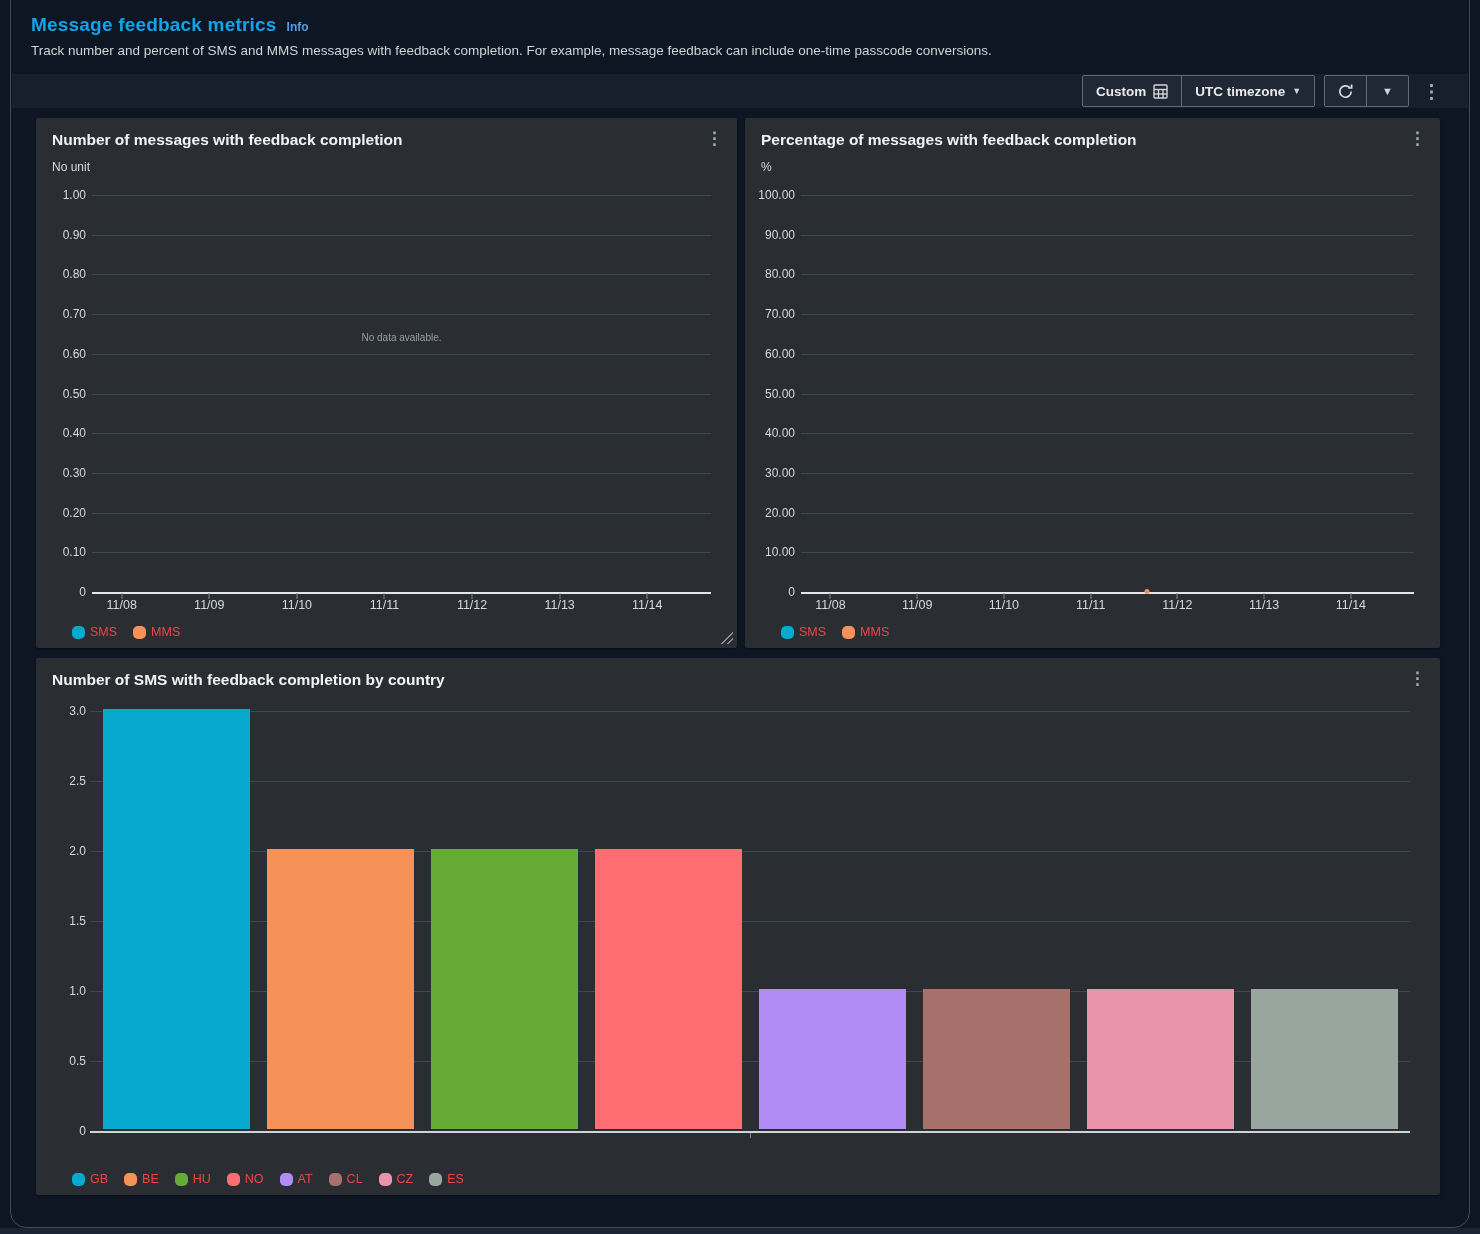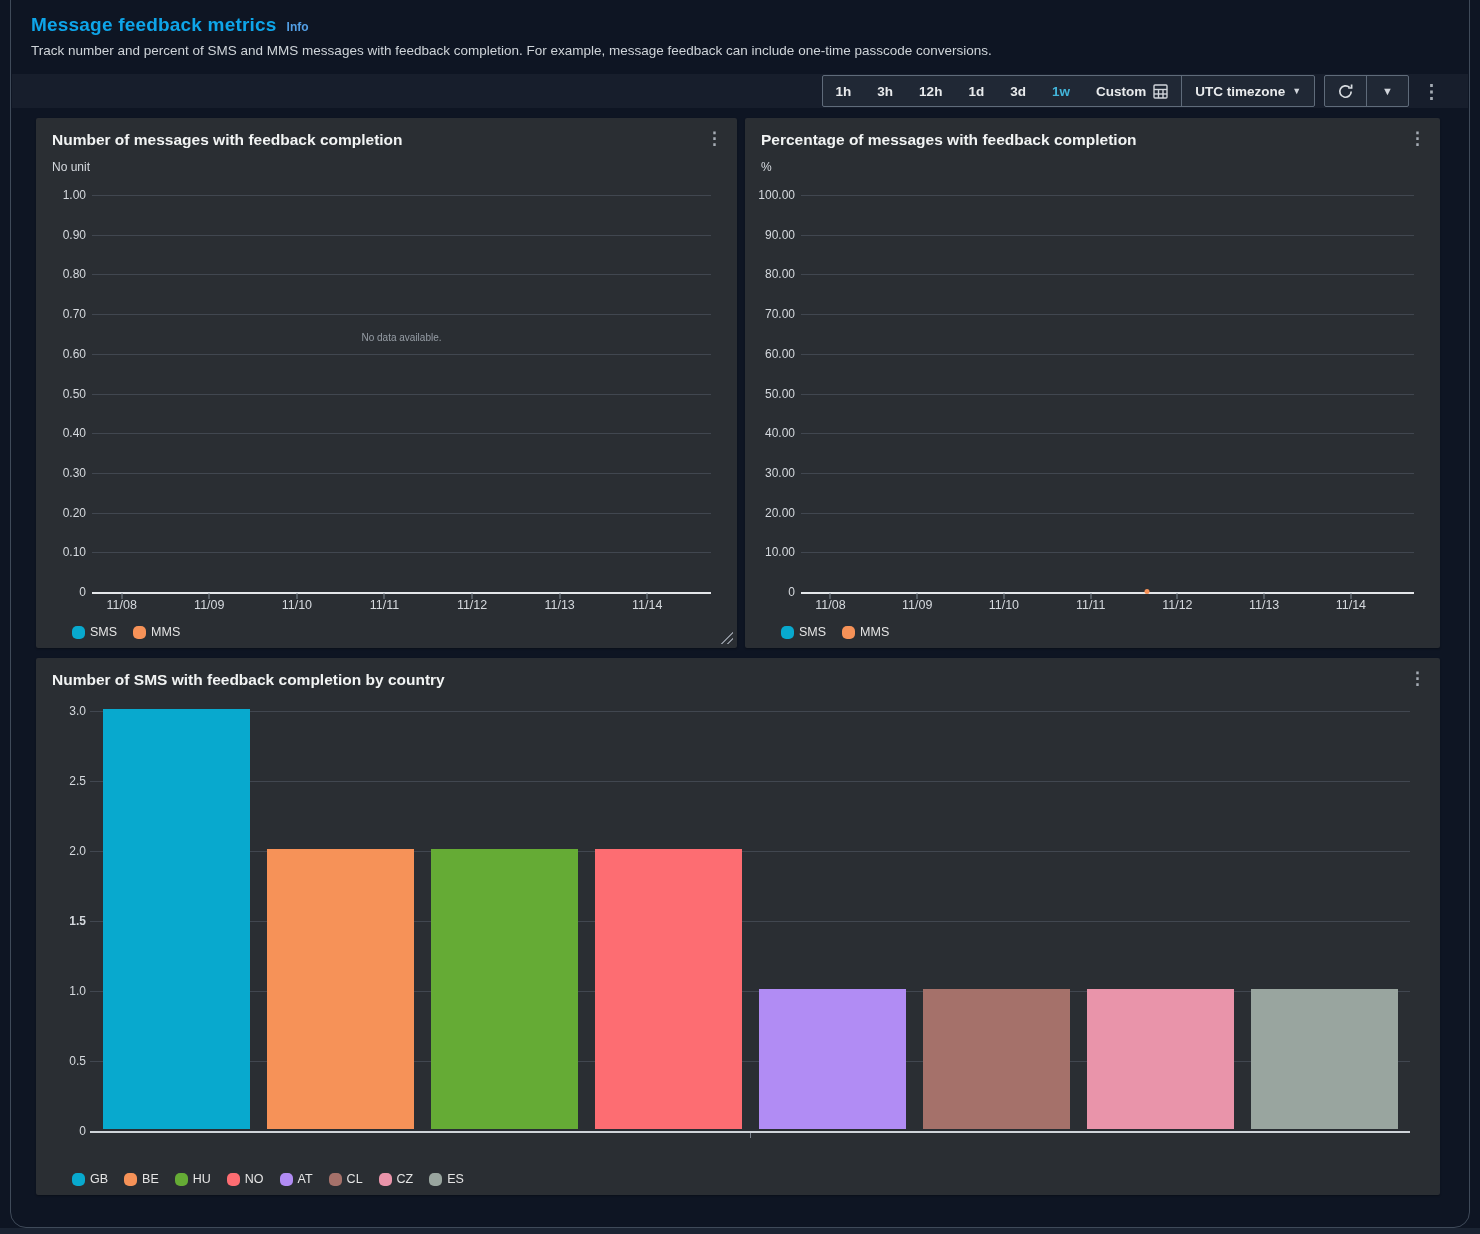--- a/index.html
+++ b/index.html
@@ -32,21 +32,21 @@
 
   .y-axis{position:absolute;left:6px;width:44px;}
   .y-label{position:absolute;right:0;transform:translateY(-50%);font-size:12px;color:#d5d9de;white-space:nowrap;}
   .plot{position:absolute;}
   .gridline{position:absolute;left:0;right:0;height:1px;background:#414750;}
   .gridline.baseline{height:2px;background:#e4e7ea;}
   .x-tick{position:absolute;bottom:-7px;width:1px;height:6px;background:#7d8590;transform:translateX(-50%);}
   .x-axis{position:absolute;height:16px;}
   .x-label{position:absolute;transform:translateX(-50%);font-size:12.5px;color:#d5d9de;white-space:nowrap;}
   .legend{position:absolute;left:36px;bottom:9px;display:flex;align-items:center;gap:16px;}
-  .legend-item{display:flex;align-items:center;gap:5px;font-size:12.5px;color:#e5e5e5;cursor:pointer;}
+  .legend-item{display:flex;align-items:center;gap:5px;font-size:12.5px;color:#ef4444;cursor:pointer;}
   .legend-dot{width:13px;height:13px;border-radius:5px;flex:none;}
 
   .line-plot{top:77px;bottom:56px;left:56px;right:26px;}
   .line-xaxis{left:56px;right:26px;bottom:34px;}
 
   .no-data{position:absolute;left:0;right:0;top:34%;text-align:center;font-size:10px;color:#969da5;line-height:1.55;}
   .marker-dot{position:absolute;width:5px;height:5px;border-radius:50%;bottom:-2px;transform:translateX(-50%);}
 
   .resize-handle{position:absolute;right:4px;bottom:4px;width:13px;height:13px;cursor:nwse-resize;
     background:repeating-linear-gradient(135deg,#8a9099 0 1.5px,transparent 1.5px 4.6px);
@@ -65,28 +65,20 @@
   <div class="hdr">
     <div class="hdr-row">
       <span class="hdr-title">Message feedback metrics</span>
       <a class="hdr-info">Info</a>
     </div>
     <div class="hdr-desc">Track number and percent of SMS and MMS messages with feedback completion. For example, message feedback can include one-time passcode conversions.</div>
   </div>
 
   <div class="toolbar">
     <div class="tb-box">
-      <span id="range-buttons" style="display:flex;align-items:stretch;">
-          <button class="tb-btn">1h</button>
-          <button class="tb-btn">3h</button>
-          <button class="tb-btn">12h</button>
-          <button class="tb-btn">1d</button>
-          <button class="tb-btn">3d</button>
-          <button class="tb-btn active">1w</button>
-        </span>
       <button class="tb-btn">
         <span>Custom</span>
         <span class="cal-icon">
           <svg width="15" height="15" viewBox="0 0 15 15">
               <g stroke="#d1d5db" stroke-width="1.4" fill="none">
                 <rect x="1" y="1" width="13" height="13" rx="1"></rect>
                 <line x1="1" y1="5.5" x2="14" y2="5.5"></line>
                 <line x1="1" y1="10" x2="14" y2="10"></line>
                 <line x1="5.5" y1="5.5" x2="5.5" y2="14"></line>
                 <line x1="10" y1="5.5" x2="10" y2="14"></line>
@@ -243,21 +235,21 @@
   </div>
 
   <div class="panel" style="left:36px;top:658px;width:1404px;height:537px;">
     <div class="panel-title">Number of SMS with feedback completion by country</div>
     <button class="panel-kebab">⋮</button>
     <div>
       <div class="y-axis" style="top:53px;bottom:64px;">
           <div class="y-label" style="top: 0%;">3.0</div>
           <div class="y-label" style="top: 16.6667%;">2.5</div>
           <div class="y-label" style="top: 33.3333%;">2.0</div>
-          <div class="y-label" style="top: 50%; font-weight: bold;">1.5</div>
+          <div class="y-label" style="top: 50%;">1.5</div>
           <div class="y-label" style="top: 66.6667%;">1.0</div>
           <div class="y-label" style="top: 83.3333%;">0.5</div>
           <div class="y-label" style="top: 100%;">0</div>
         </div>
       <div class="plot bar-plot">
         <div class="center-tick"></div>
       <div class="gridline" style="top: 0%;"></div>
           <div class="gridline" style="top: 16.6667%;"></div>
           <div class="gridline" style="top: 33.3333%;"></div>
           <div class="gridline" style="top: 50%;"></div>

